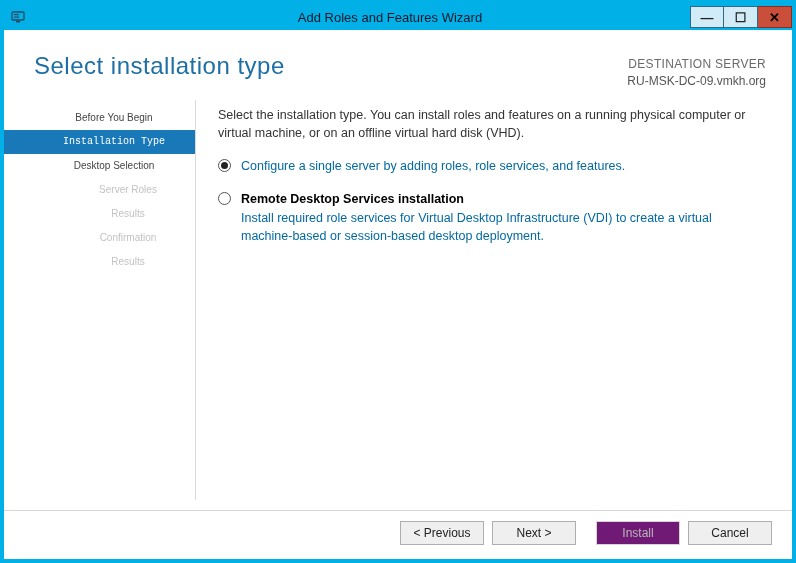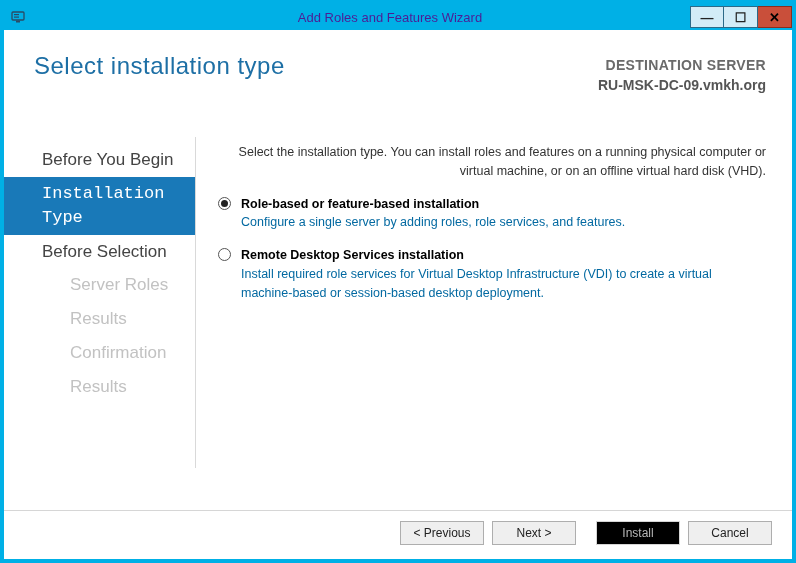--- a/index.html
+++ b/index.html
@@ -32,21 +32,21 @@
     display: flex;
     align-items: center;
     justify-content: center;
   }
   .titlebar .app-icon svg { display: block; }
   .titlebar .title {
     position: absolute;
     left: 0; right: 16px;
     text-align: center;
     font-size: 13px;
-    color: #4c1d95;
+    color: #0f172a;
     pointer-events: none;
   }
   .win-controls {
     margin-left: auto;
     display: flex;
     height: 22px;
   }
   .win-btn {
     width: 34px;
     height: 22px;
@@ -64,42 +64,40 @@
   .win-btn.close { background: #c94f3a; border-color: #8a2d1f; }
   .win-btn .glyph { font-weight: bold; font-size: 13px; line-height: 1; color: #222; }
   .win-btn.close .glyph { color: #000; }
 
   .client {
     background: #ffffff;
     width: 100%;
     height: calc(563px - 26px - 8px);
     display: flex;
     flex-direction: column;
-    gap: 32px;
   }
 
   .header-row {
     display: flex;
     align-items: flex-start;
     padding: 22px 26px 6px 30px;
   }
   .page-title {
     font-size: 24px;
     font-weight: 300;
     color: #1d6fa5;
     letter-spacing: 0.5px;
   }
   .dest {
     margin-left: auto;
     text-align: right;
-    font-size: 14px;
+    font-size: 12px;
     color: #555;
     line-height: 1.4;
     padding-top: 4px;
-    font-weight: bold;
   }
   .dest .lbl { color: #6a6a6a; letter-spacing: 0.3px; }
 
   .body-row {
     flex: 1;
     display: flex;
     overflow: hidden;
     padding: 0 0 0 0;
   }
 
@@ -113,45 +111,46 @@
     content: "";
     position: absolute;
     right: 0;
     top: 4px;
     bottom: 10px;
     width: 1px;
     background: #d9d9d9;
   }
   .step {
     padding: 5px 10px 5px 38px;
-    font-size: 17px;
+    font-size: 10px;
     color: #444;
     cursor: pointer;
     line-height: 1.4;
+    text-align: center;
   }
   .step.active {
     background: #1979b8;
     color: #fff;
     font-family: Liberation Mono, monospace;
   }
   .step.disabled {
     color: #c2c2c2;
     cursor: default;
     margin-left: 28px;
   }
 
   .main {
     flex: 1;
     padding: 10px 26px 10px 22px;
     font-size: 12.5px;
     color: #333;
     line-height: 1.5;
     overflow: auto;
   }
-  .main .intro { margin-bottom: 14px; text-align: right; }
+  .main .intro { margin-bottom: 14px; }
   .opt {
     display: flex;
     align-items: flex-start;
     margin-bottom: 14px;
   }
   .radio {
     width: 13px; height: 13px;
     border: 1px solid #555;
     border-radius: 50%;
     margin-top: 2px;
@@ -189,21 +188,21 @@
     color: #222;
     display: inline-flex;
     align-items: center;
     justify-content: center;
     padding: 0 10px;
   }
   .btn.primary-group { margin-right: 12px; }
   .btn.disabled {
     color: #b7b7b7;
     border-color: #d5d5d5;
-    background: #000000;
+    background: #701a75;
     text-align: right;
   }
 </style>
 </head>
 <body>
 
 <div class="window">
 
   <div class="titlebar">
     <span class="app-icon">
@@ -236,34 +235,33 @@
         <div class="lbl">DESTINATION SERVER</div>
         <div>RU-MSK-DC-09.vmkh.org</div>
       </div>
     </div>
 
     <div class="body-row">
 
       <div class="sidebar">
         <div class="step">Before You Begin</div>
         <div class="step active">Installation Type</div>
-        <div class="step">Before Selection</div>
+        <div class="step">Desktop Selection</div>
         <div class="step disabled">Server Roles</div>
         <div class="step disabled">Results</div>
         <div class="step disabled">Confirmation</div>
         <div class="step disabled">Results</div>
       </div>
 
       <div class="main">
         <div class="intro">Select the installation type. You can install roles and features on a running physical computer or virtual machine, or on an offline virtual hard disk (VHD).</div>
 
         <div class="opt">
           <span class="radio checked"></span>
           <div class="opt-body">
-            <div class="opt-title">Role-based or feature-based installation</div>
             <div class="opt-desc">Configure a single server by adding roles, role services, and features.</div>
           </div>
         </div>
 
         <div class="opt">
           <span class="radio"></span>
           <div class="opt-body">
             <div class="opt-title">Remote Desktop Services installation</div>
             <div class="opt-desc">Install required role services for Virtual Desktop Infrastructure (VDI) to create a virtual machine-based or session-based desktop deployment.</div>
           </div>

